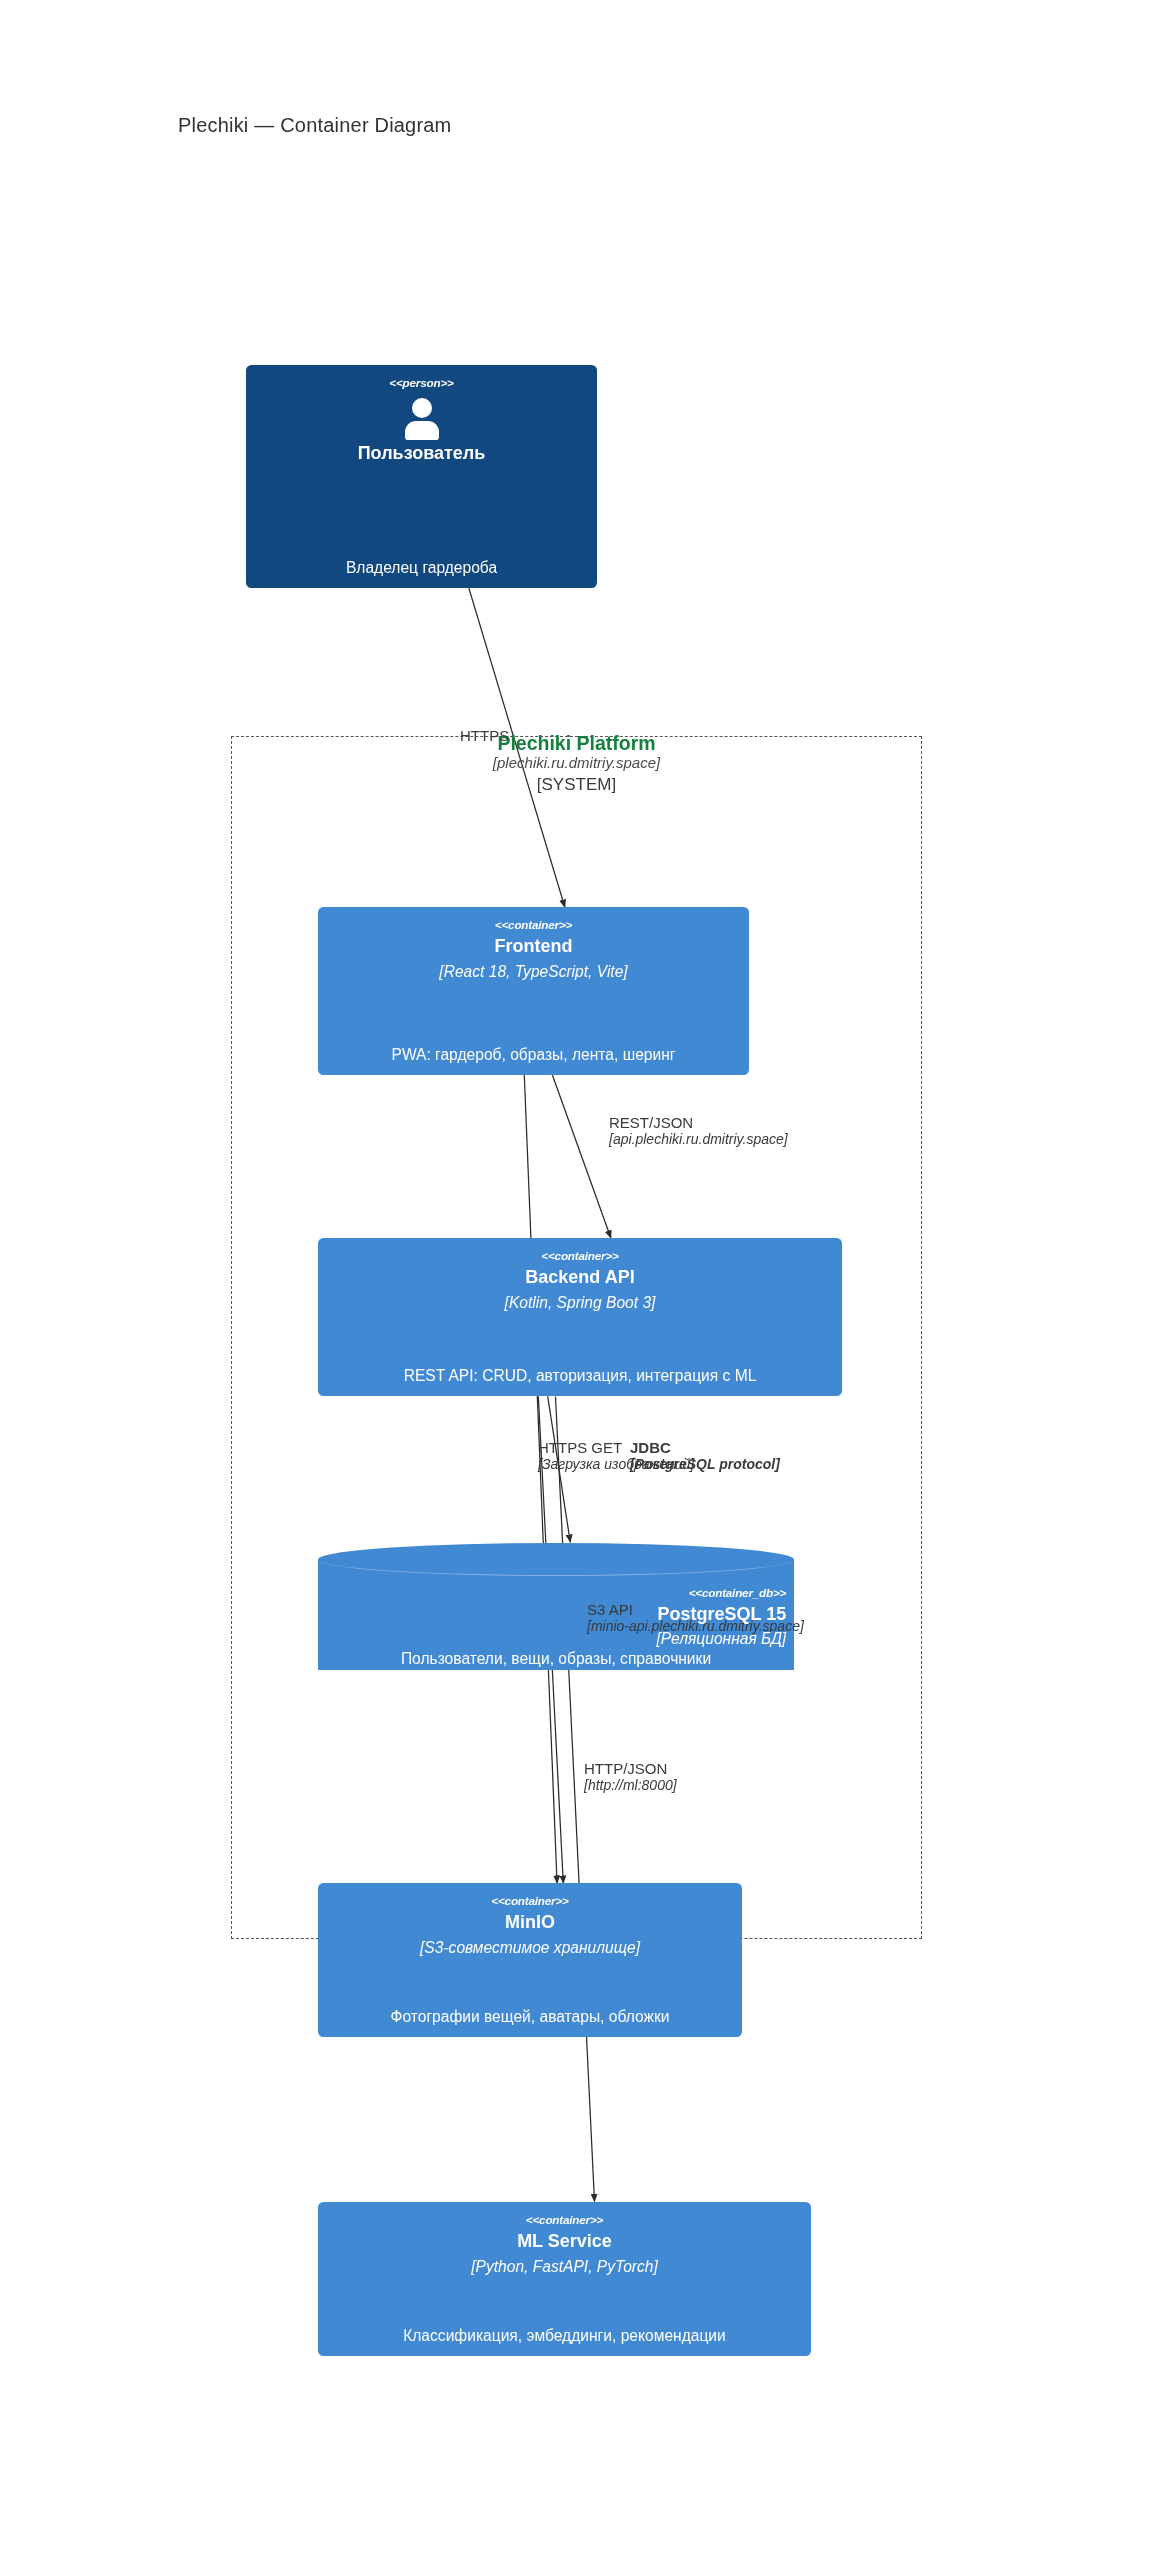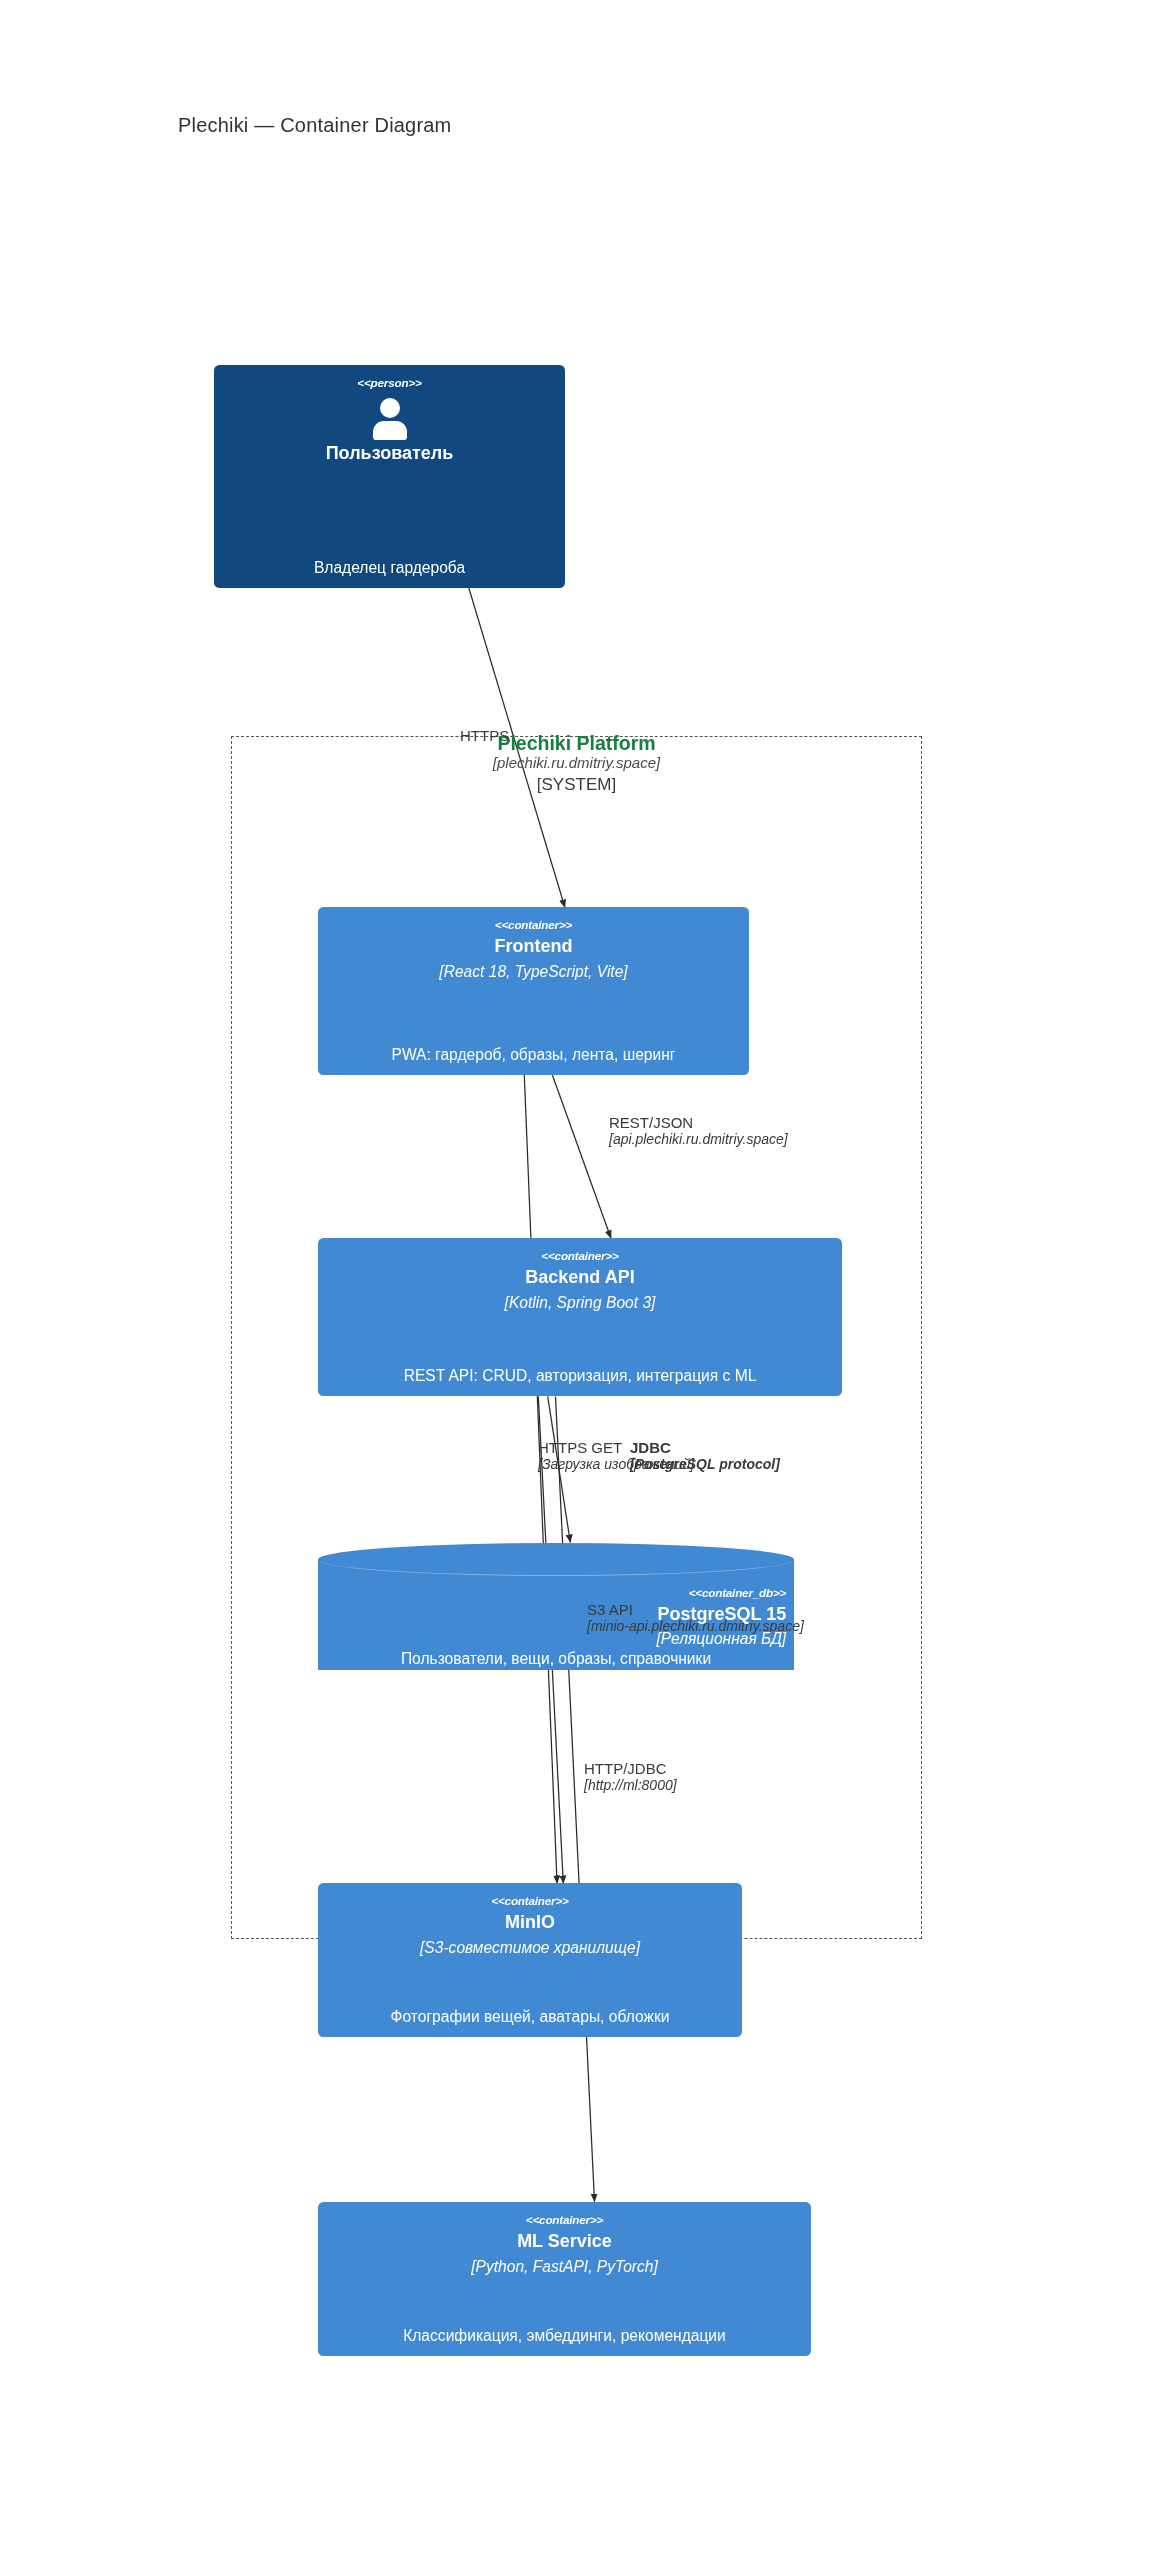--- a/index.html
+++ b/index.html
@@ -238,21 +238,21 @@
 
     <path class="edge-path" d="M 712,1790 L 762,2822" marker-end="url(#arrowhead)"></path>
   </svg>
 
   <div class="boundary-label-group">
     <div class="boundary-name">Plechiki Platform</div>
     <div class="boundary-tech">[plechiki.ru.dmitriy.space]</div>
     <div class="boundary-kind">[SYSTEM]</div>
   </div>
 
-  <div class="node person" style="left:214px; top:365px; width:351px; height:223px;">
+  <div class="node person" style="left:246px; top:365px; width:351px; height:223px;">
     <div class="stereotype">&lt;&lt;person&gt;&gt;</div>
     <div class="person-avatar">
       <div class="head"></div>
       <div class="body"></div>
     </div>
     <div class="node-name">Пользователь</div>
     <div class="node-desc">Владелец гардероба</div>
   </div>
 
   <div class="node container" style="left:318px; top:907px; width:431px; height:168px;">
@@ -312,18 +312,18 @@
     <div class="el-name">JDBC</div>
     <div class="el-tech">[PostgreSQL protocol]</div>
   </div>
 
   <div class="edge-label" style="left:587px; top:1601px; width:406px; text-align:left;">
     <div class="el-name">S3 API</div>
     <div class="el-tech">[minio-api.plechiki.ru.dmitriy.space]</div>
   </div>
 
   <div class="edge-label" style="left:584px; top:1760px; width:218px; text-align:left;">
-    <div class="el-name">HTTP/JDBC</div>
+    <div class="el-name">HTTP/JSON</div>
     <div class="el-tech">[http://ml:8000]</div>
   </div>
 
 </div>
 
 
 </body></html>

